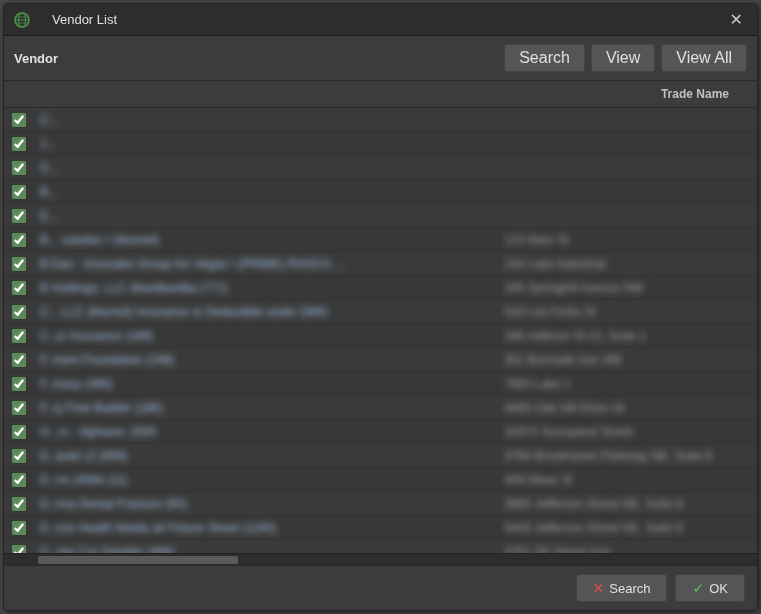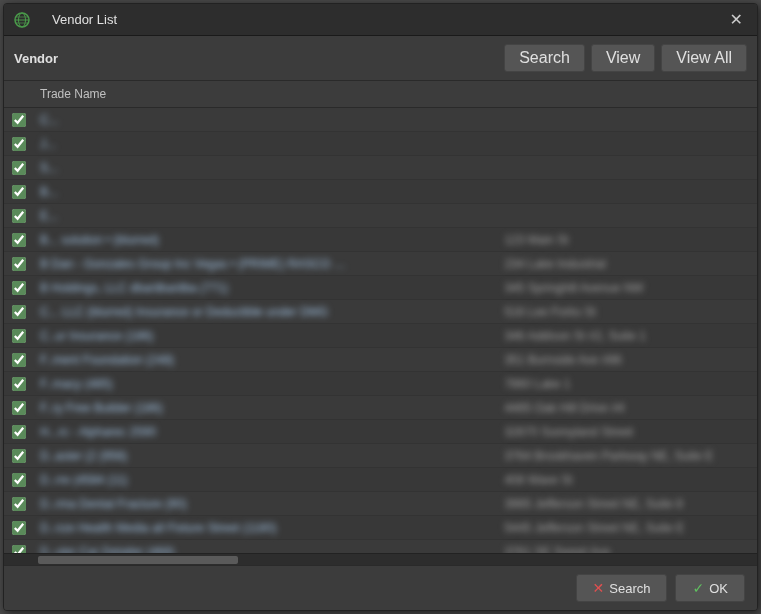--- a/index.html
+++ b/index.html
@@ -80,21 +80,22 @@
       font-size: 16px;
     }
     .col-headers {
       display: flex;
       align-items: center;
       background: #3c3c3c;
       padding: 6px 8px;
       border-bottom: 1px solid #2a2a2a;
       color: #c0c0c0;
       font-size: 12px;
-      font-weight: normal;
+      font-weight: bold;
+      text-align: right;
     }
     .col-check { width: 28px; flex-shrink: 0; }
     .col-trade { flex: 2.5; }
     .col-license { flex: 1.2; }
     .col-address { flex: 2; }
     .col-extra { width: 20px; flex-shrink: 0; }
     .table-area {
       flex: 1;
       overflow: hidden;
       display: flex;

